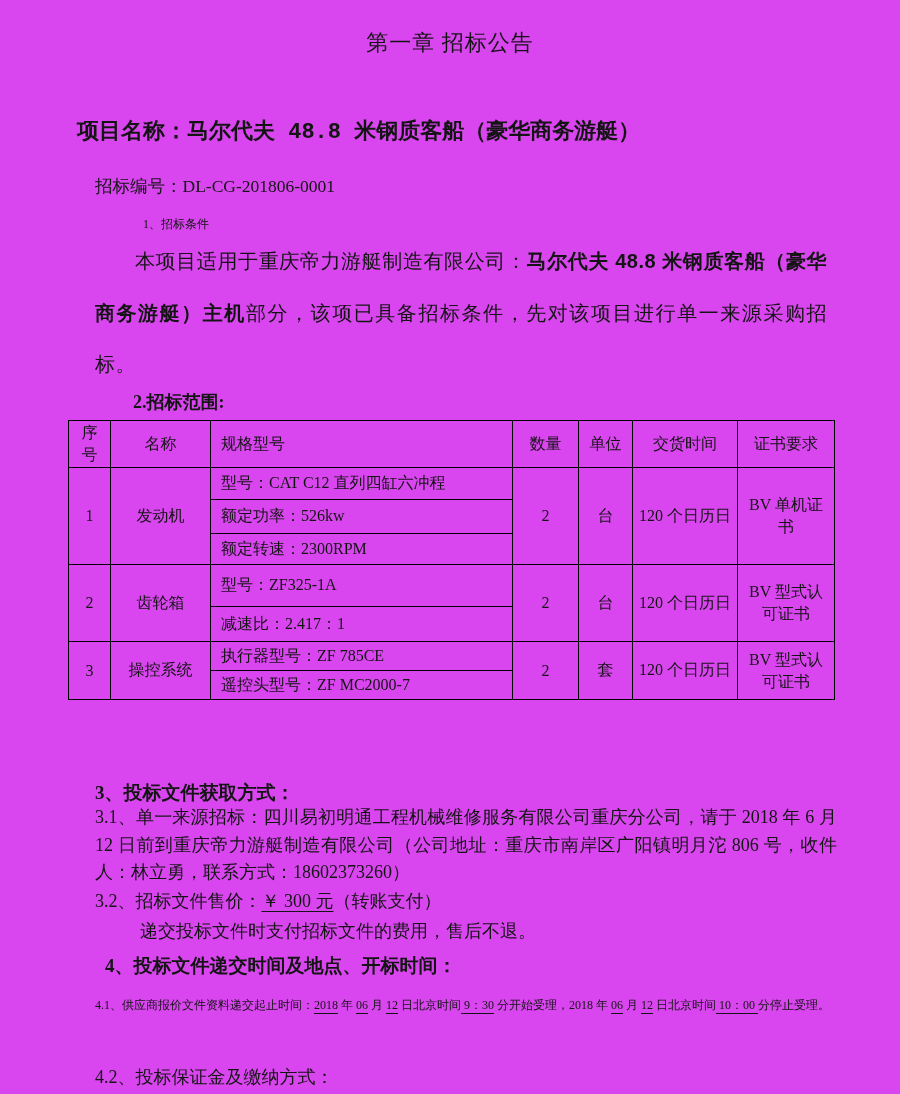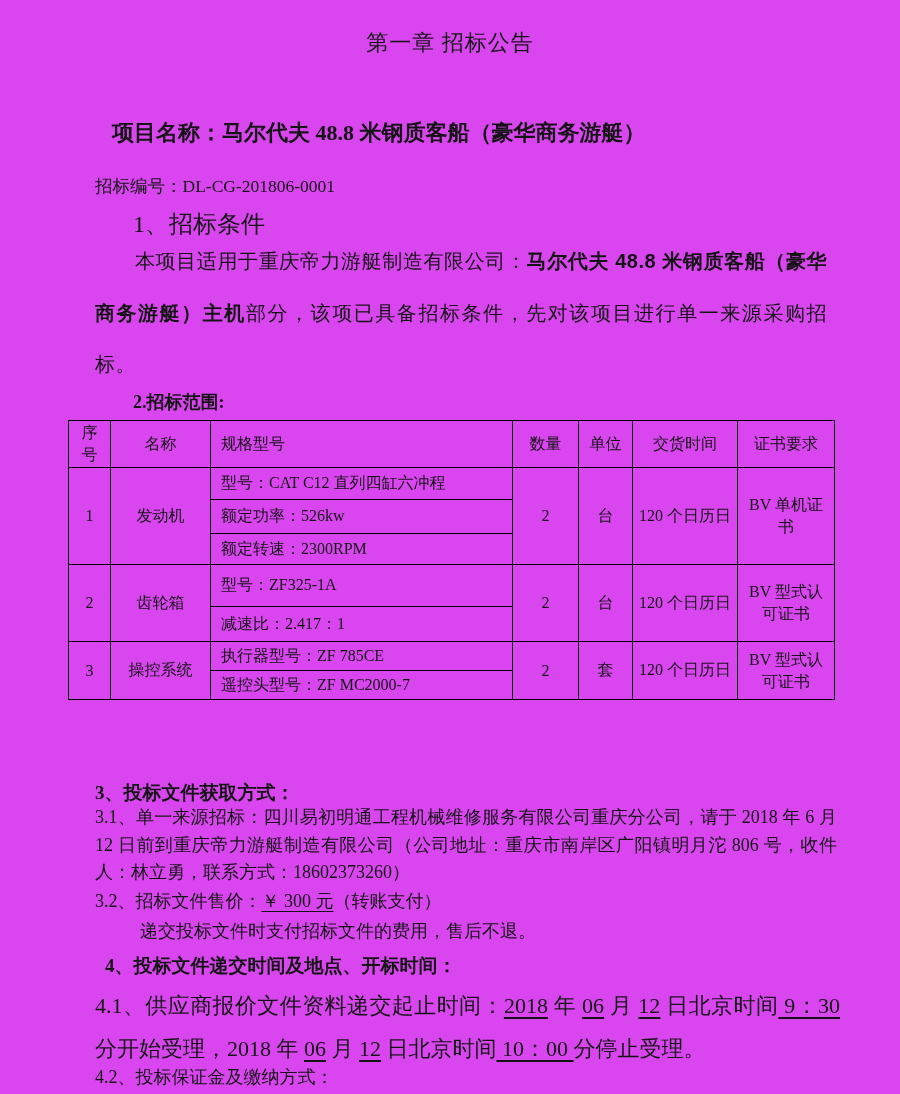--- a/index.html
+++ b/index.html
@@ -15,33 +15,33 @@
   }
   .abs { position: absolute; }
 
   .chapter-title {
     top: 28px; left: 0; width: 900px;
     text-align: center;
     font-size: 22px;
     letter-spacing: 1px;
   }
   .project-heading {
-    top: 119px; left: 112px; width: 760px;
-    font-family: Liberation Serif, serif;
+    top: 119px; left: 77px; width: 760px;
+    font-family: Liberation Mono, monospace;
     font-weight: bold;
     font-size: 22px;
     line-height: 28px;
   }
   .bid-number {
     top: 174px; left: 95px;
     font-size: 17.5px; line-height: 24px;
   }
   .s1-heading {
-    top: 212px; left: 133px;
-    font-size: 24px; line-height: 24px;
+    top: 212px; left: 143px;
+    font-size: 12px; line-height: 24px;
   }
   .s1-body {
     top: 236px; left: 95px; width: 732px;
     font-size: 20px; line-height: 51.5px;
     letter-spacing: 0.5px;
     text-align: justify;
     text-indent: 40px;
   }
   .s2-heading {
     top: 390px; left: 133px;
@@ -93,21 +93,21 @@
   .payment-note {
     top: 918px; left: 140px; width: 700px;
     font-size: 18px; line-height: 26px;
   }
   .s4-heading {
     top: 954px; left: 95px;
     font-size: 19px; font-weight: bold; line-height: 24px; margin-left: 10px;
   }
   .p41 {
     top: 984px; left: 95px; width: 745px;
-    font-size: 22px; line-height: 43px;
+    font-size: 12px; line-height: 43px;
     text-align: justify;
   }
   .p42 {
     top: 1064px; left: 95px;
     font-size: 18px; line-height: 26px;
   }
 
   .seg-bold {
     font-family: "Liberation Sans", "DejaVu Sans", sans-serif;
     font-weight: bold;

